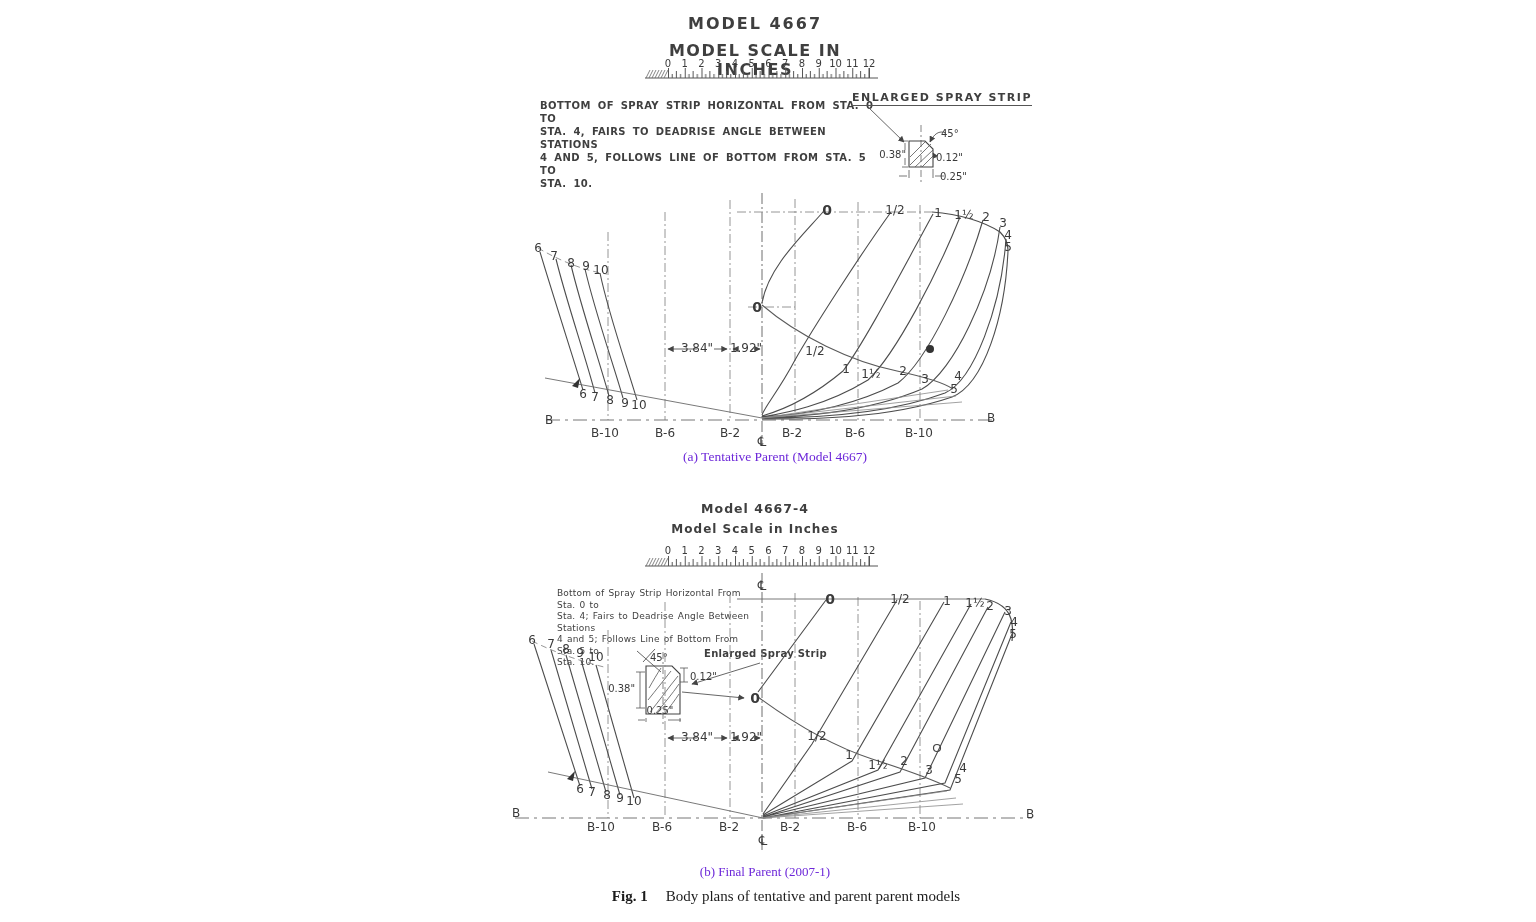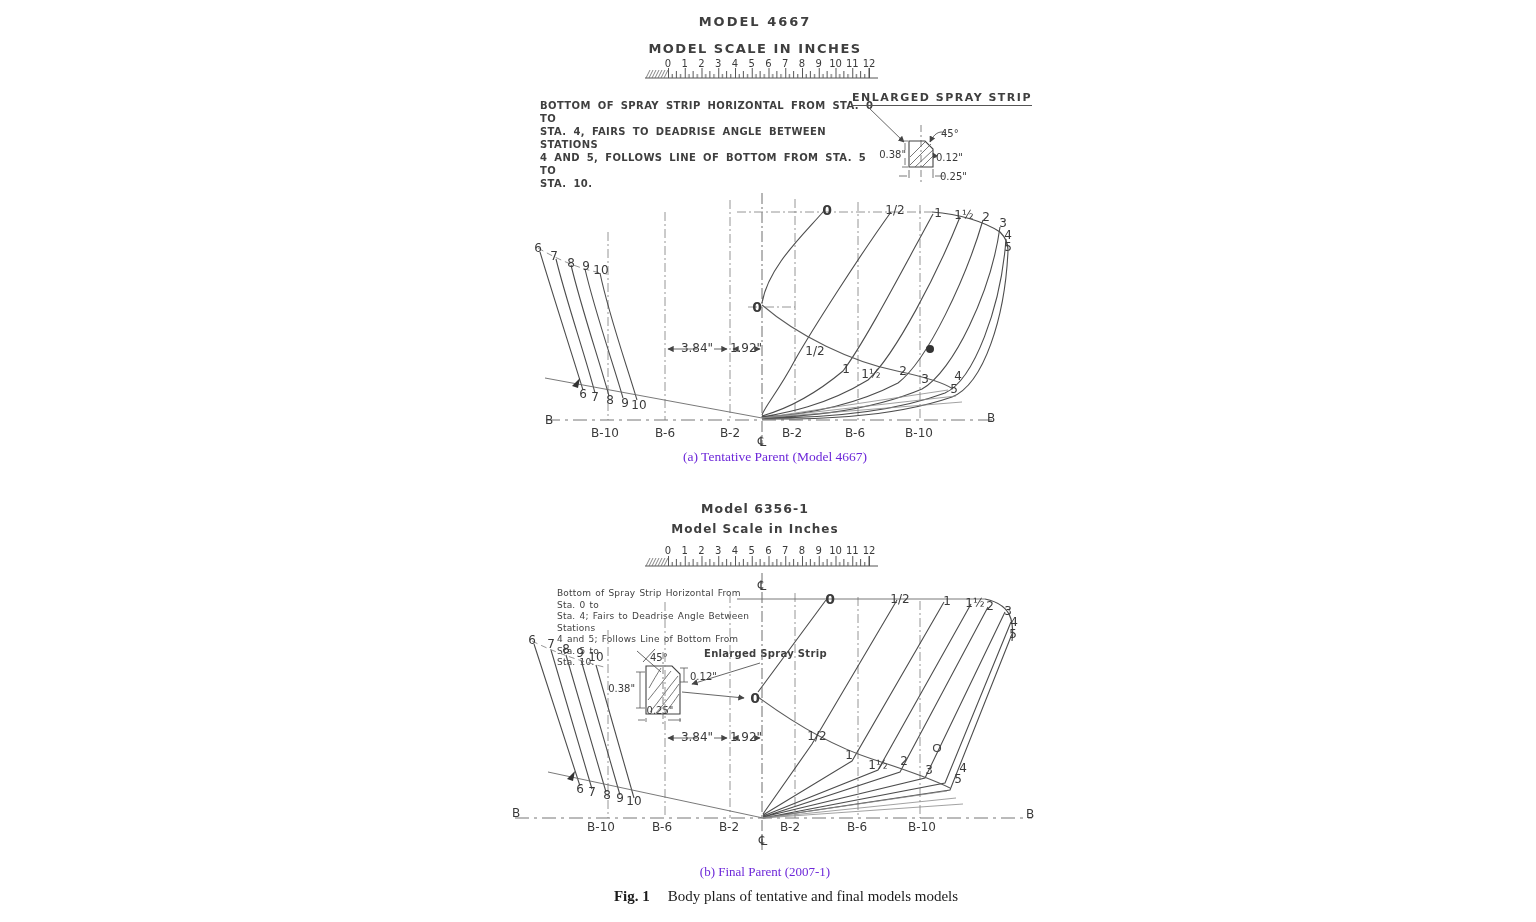--- a/index.html
+++ b/index.html
@@ -1,20 +1,20 @@
 <!DOCTYPE html>
 <html><head>
 <meta charset="utf-8">
 <style>
   html,body{margin:0;padding:0;background:#fff;}
   .page{position:relative;width:1536px;height:922px;background:#fff;overflow:hidden;
         font-family:"DejaVu Sans",sans-serif;color:#3f3f3f;}
   .abs{position:absolute;}
   .ctr{text-align:center;}
-  .hand{font-weight:600;letter-spacing:2px;font-size:13px;}
+  .hand{font-weight:600;letter-spacing:2px;font-size:16px;}
   .note{font-size:10px;font-weight:600;letter-spacing:.4px;word-spacing:3px;
         line-height:13px;white-space:pre-line;}
   .noteb{font-size:9px;font-weight:500;letter-spacing:.2px;word-spacing:1px;
         line-height:11.5px;white-space:pre-line;}
   .ess{font-size:11px;font-weight:600;letter-spacing:1.5px;border-bottom:1px solid #555;
        padding-bottom:1px;}
   .essb{font-size:10px;font-weight:600;letter-spacing:.3px;}
   .serifcap{font-family:"Liberation Serif",serif;font-size:13.5px;color:#6d28d9;}
   .figcap{font-family:"Liberation Serif",serif;font-size:15px;color:#1c1c1c;}
   .figcap b{font-weight:700;margin-right:18px;margin-left:12px;}
@@ -31,31 +31,31 @@
 
 <div class="abs ctr hand" style="left:660px;top:14px;width:190px;">MODEL 4667</div>
 <div class="abs ctr hand" style="left:630px;top:41px;width:250px;letter-spacing:1.5px;">MODEL SCALE IN INCHES</div>
 <div class="abs note" style="left:540px;top:99px;width:335px;">BOTTOM OF SPRAY STRIP HORIZONTAL FROM STA. 0 TO
 STA. 4, FAIRS TO DEADRISE ANGLE BETWEEN STATIONS
 4 AND 5, FOLLOWS LINE OF BOTTOM FROM STA. 5 TO
 STA. 10.</div>
 <div class="abs ess" style="left:852px;top:91px;">ENLARGED SPRAY STRIP</div>
 <div class="abs ctr serifcap" style="left:625px;top:449px;width:300px;">(a) Tentative Parent (Model 4667)</div>
 
-<div class="abs ctr hand" style="left:660px;top:501px;width:190px;letter-spacing:1px;font-size:12.5px;">Model 6356-1</div>
+<div class="abs ctr hand" style="left:660px;top:501px;width:190px;letter-spacing:1px;font-size:12.5px;">Model 4667-4</div>
 <div class="abs ctr hand" style="left:640px;top:522px;width:230px;letter-spacing:1px;font-size:12px;">Model Scale in Inches</div>
 <div class="abs noteb" style="left:557px;top:588px;width:200px;">Bottom of Spray Strip Horizontal From Sta. 0 to
 Sta. 4; Fairs to Deadrise Angle Between Stations
 4 and 5; Follows Line of Bottom From Sta. 5 to
 Sta. 10.</div>
 <div class="abs essb" style="left:704px;top:648px;">Enlarged Spray Strip</div>
 <div class="abs ctr serifcap" style="left:640px;top:864px;width:250px;font-size:13px;">(b) Final Parent (2007-1)</div>
 
 <div class="abs ctr figcap" style="left:580px;top:888px;width:400px;">
-  <b>Fig. 1</b><span>Body plans of tentative and final models models</span>
+  <b>Fig. 1</b><span>Body plans of tentative and parent parent models</span>
 </div>
 
 <svg class="abs" style="left:0;top:0;" width="1536" height="922" viewBox="0 0 1536 922">
   <defs>
     <marker id="ah" viewBox="0 0 10 10" refX="9" refY="5" markerWidth="7" markerHeight="7" orient="auto">
       <path d="M0,0L10,5L0,10z" fill="#444"></path>
     </marker>
     <pattern id="rpa" patternUnits="userSpaceOnUse" x="668" y="68" width="16.75" height="10">
       <path d="M0.5,0V10 M4.19,6V10 M8.37,3V10 M12.56,6V10" stroke="#555" stroke-width="1" fill="none"></path>
     </pattern>

